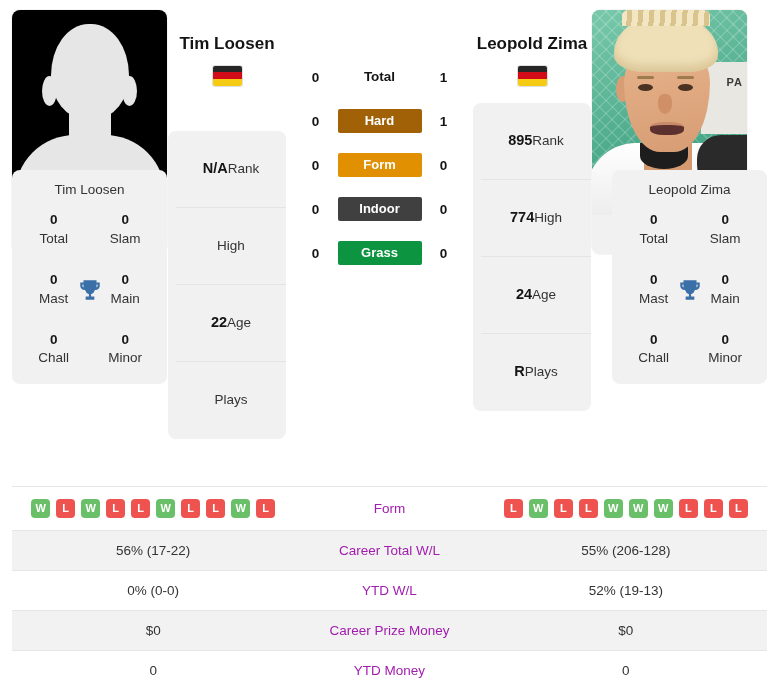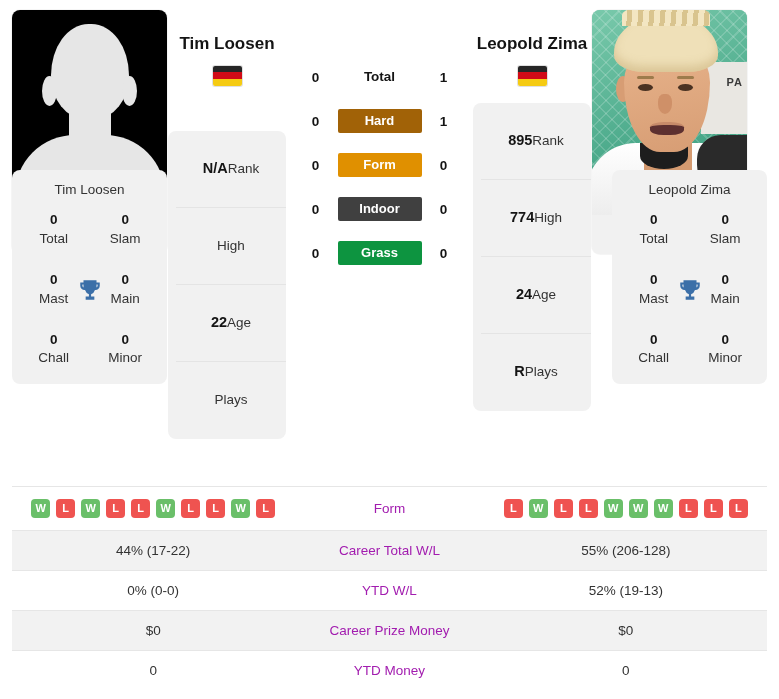--- a/index.html
+++ b/index.html
@@ -501,21 +501,21 @@
               <div class="form-badge" style="background: rgb(106, 191, 105);">W</div>
               <div class="form-badge" style="background: rgb(106, 191, 105);">W</div>
               <div class="form-badge" style="background: rgb(106, 191, 105);">W</div>
               <div class="form-badge" style="background: rgb(239, 83, 80);">L</div>
               <div class="form-badge" style="background: rgb(239, 83, 80);">L</div>
               <div class="form-badge" style="background: rgb(239, 83, 80);">L</div>
             </div>
         </td>
       </tr>
       <tr class="alt">
-        <td class="side">44% (17-22)</td>
+        <td class="side">56% (17-22)</td>
         <td class="label">Career Total W/L</td>
         <td class="side">55% (206-128)</td>
       </tr>
       <tr>
         <td class="side">0% (0-0)</td>
         <td class="label">YTD W/L</td>
         <td class="side">52% (19-13)</td>
       </tr>
       <tr class="alt">
         <td class="side">$0</td>

